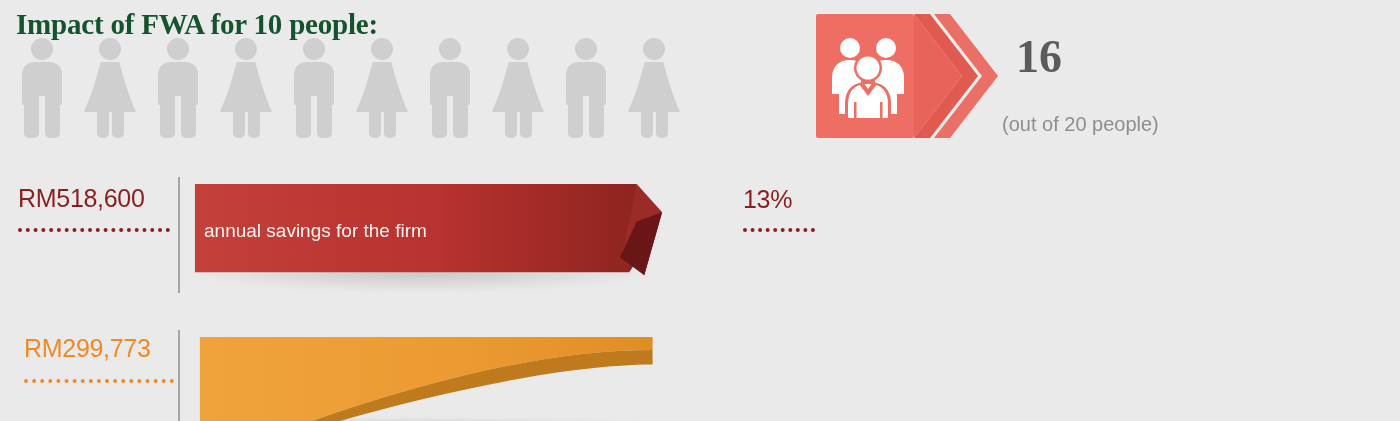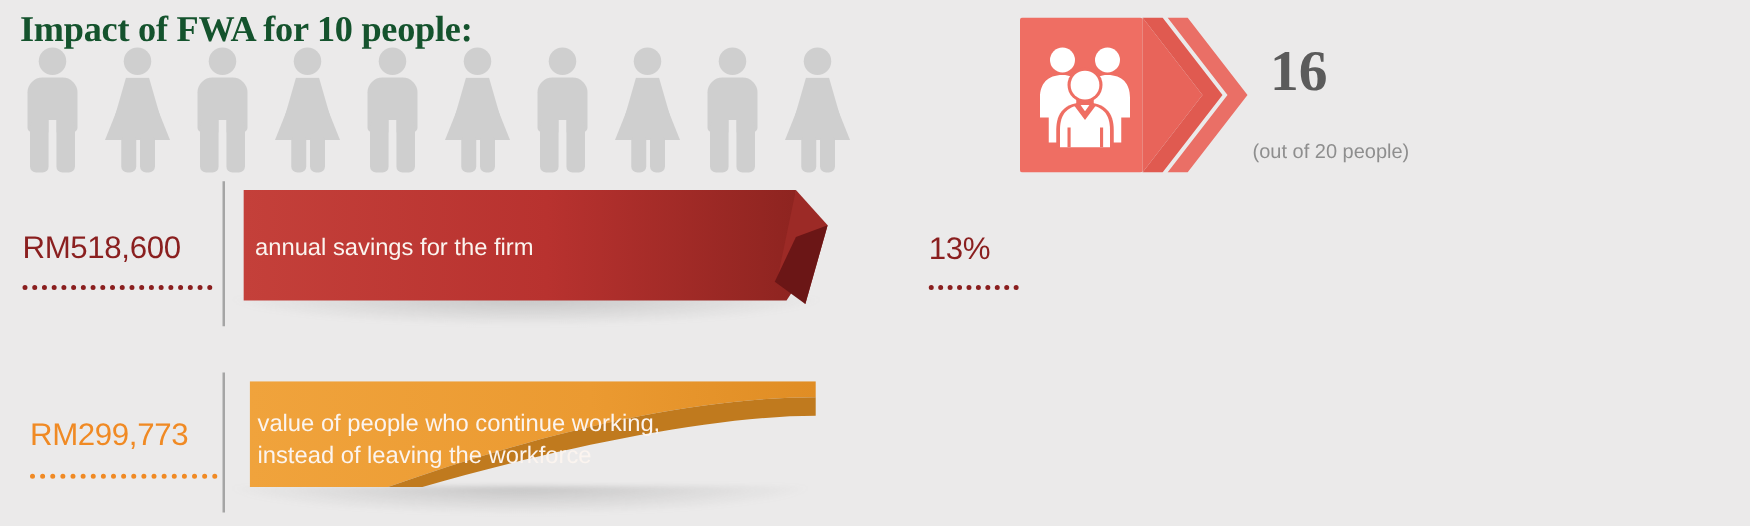--- a/index.html
+++ b/index.html
@@ -135,20 +135,21 @@
     height: 4px;
     border-bottom: 4px dotted currentColor;
   }
   .stat-label.red, .stat-dots.red { color: #8a1f1f; }
   .stat-label.orange, .stat-dots.orange { color: #f08a24; }
 
   
   .ribbon {
     position: absolute;
     overflow: visible;
+    margin-top: 32px;
   }
   .ribbon-shadow {
     position: absolute;
     left: 8px;
     bottom: -14px;
     height: 22px;
     background: radial-gradient(ellipse at 50% 0%, rgba(110,110,110,0.30) 0%, rgba(110,110,110,0.0) 72%);
     filter: blur(2px);
   }
   .ribbon-pole {
@@ -193,21 +194,21 @@
     position: absolute;
     font-family: "Liberation Serif", serif;
     font-weight: bold;
     font-size: 30px;
     color: #5b5b5b;
     white-space: nowrap;
   }
   #resp-sub {
     position: absolute;
     font-family: "Liberation Sans", sans-serif;
-    font-size: 16px;
+    font-size: 20px;
     color: #8e8e8e;
     white-space: nowrap;
   }
 </style>
 </head>
 <body>
 
 <div id="canvas">
 
   <div id="title">Impact of FWA for 10 people:</div>
@@ -319,22 +320,20 @@
         <defs>
           <linearGradient id="gOr1" x1="0" y1="0" x2="1" y2="0">
             <stop offset="0%" stop-color="#f0a33c"></stop>
             <stop offset="60%" stop-color="#eb9a31"></stop>
             <stop offset="100%" stop-color="#e08d24"></stop>
           </linearGradient>
         </defs>
         <path d="M0,0 L492,0 L492,14 C380,14 250,46 120,92 L0,92 Z" fill="url(#gOr1)"></path>
         <path d="M492,14 L492,30 C400,30 260,60 150,92 L120,92 C250,46 380,14 492,14 Z" fill="#c07a1e"></path>
       </svg>
-      <div class="ribbon-text" style="left:28px; top:22px; width:420px;">value of people who continue working,
-instead of leaving the workforce</div>
     </div>
   </div>
 
   <div id="badge" style="left:816px; top:14px; width:400px; height:124px;">
     <svg width="190" height="124" viewBox="0 0 190 124" style="position:absolute;left:0;top:0;">
       <rect x="0" y="0" width="98" height="124" rx="2" fill="#ef6e63"></rect>
       <path d="M98,0 L146,62 L98,124 Z" fill="#e8645a"></path>
       <path d="M114,0 L162,62 L114,124 L98,124 L146,62 L98,0 Z" fill="#e05a50"></path>
       <path d="M134,0 L182,62 L134,124 L118,124 L166,62 L118,0 Z" fill="#ea6f66"></path>
     </svg>

